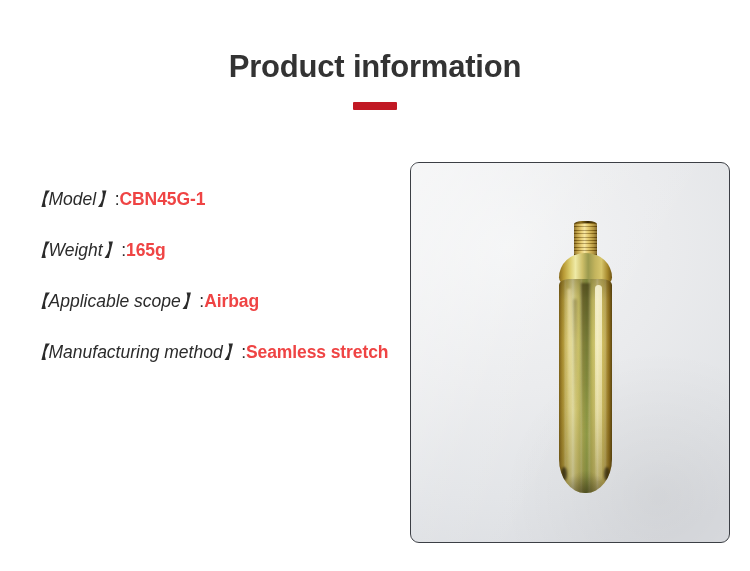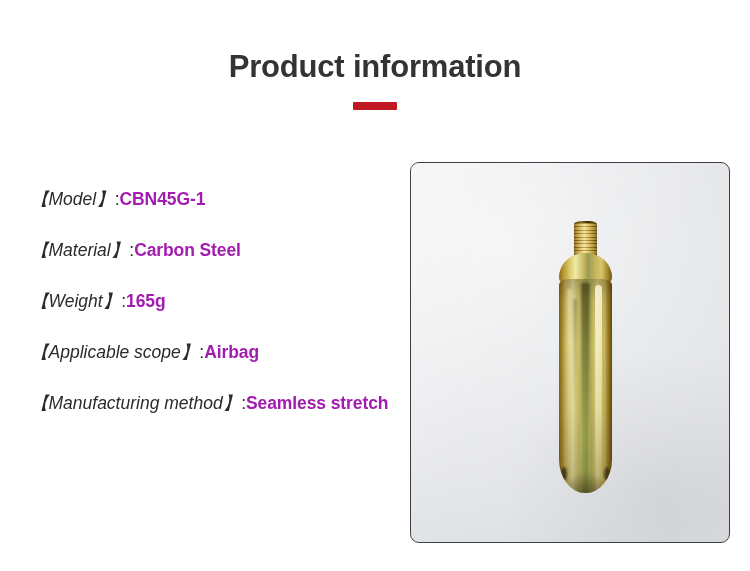--- a/index.html
+++ b/index.html
@@ -64,21 +64,21 @@
     color: #2b2b2b;
     font-style: italic;
   }
   .spec-sep {
     font-weight: normal;
     color: #2b2b2b;
     padding-left: 1px;
   }
   .spec-value {
     font-weight: bold;
-    color: #a21caf;
+    color: #ef4444;
     letter-spacing: -0.1px;
   }
 
   
   .image-panel {
     position: absolute;
     left: 410px;
     top: 162px;
     width: 320px;
     height: 381px;
@@ -258,23 +258,20 @@
   </div>
 
   <div class="spec-list">
 
     <div class="spec-row">
       <span class="spec-label">【Model】</span><span class="spec-sep">:</span><span class="spec-value">CBN45G-1</span>
     </div>
 
 
 
-    <div class="spec-row">
-      <span class="spec-label">【Material】</span><span class="spec-sep">:</span><span class="spec-value">Carbon Steel</span>
-    </div>
 
     <div class="spec-row">
       <span class="spec-label">【Weight】</span><span class="spec-sep">:</span><span class="spec-value">165g</span>
     </div>
 
     <div class="spec-row">
       <span class="spec-label">【Applicable scope】</span><span class="spec-sep">:</span><span class="spec-value">Airbag</span>
     </div>
 
     <div class="spec-row">

